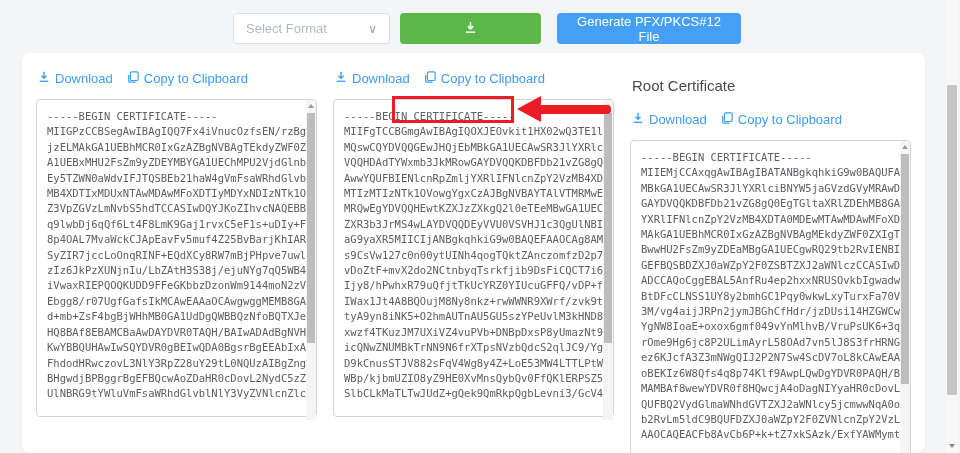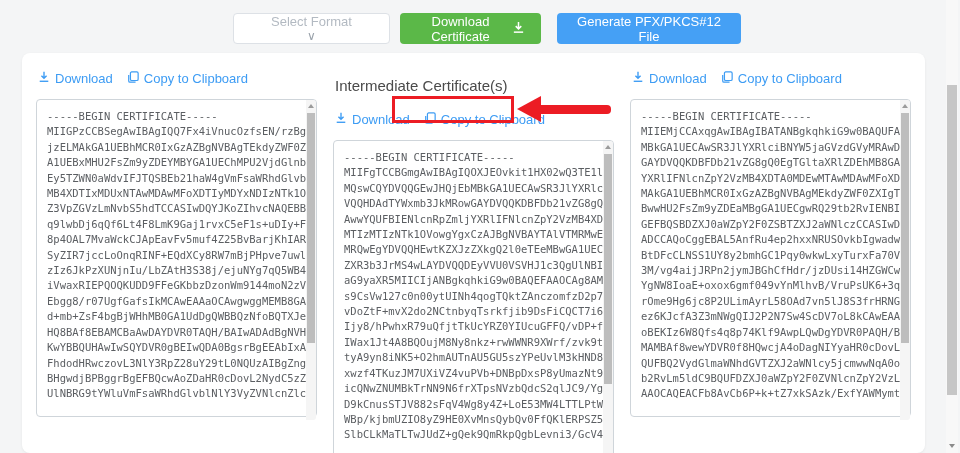--- a/index.html
+++ b/index.html
@@ -3,21 +3,21 @@
 <meta charset="utf-8">
 <style>
   * { margin:0; padding:0; box-sizing:border-box; }
   html,body { width:960px; height:453px; overflow:hidden; }
   body { background:#f4f5f6; font-family:"Liberation Sans", sans-serif; position:relative; }
 
   
   .format-select { position:absolute; left:233px; top:13px; width:157px; height:31px;
     background:#fff; border:1px solid #dde1e6; border-radius:4px;
     display:flex; align-items:center; justify-content:space-between;
-    padding:0 12px; cursor:pointer;flex-direction:column; }
+    padding:0 12px; cursor:pointer; }
   .format-select .ph { color:#b3bac2; font-size:13px; }
   .format-select .chev { color:#9aa2ab; font-size:12px; }
 
   .btn { position:absolute; top:13px; height:31px; border:none; border-radius:4px;
     color:#fff; font-size:13px; font-family:"Liberation Sans",sans-serif;
     display:flex; align-items:center; gap:7px; padding:0 16px; cursor:pointer; }
   .btn-green { left:400px; background:#5bb848; width:141px; justify-content:center; }
   .btn-blue  { left:557px; background:#45a0f5; width:184px; justify-content:center; }
 
   
@@ -64,21 +64,20 @@
 </style>
 </head>
 <body>
 
 <div class="format-select">
   <span class="ph">Select Format</span>
   <span class="chev">∨</span>
 </div>
 
 <button class="btn btn-green">
-  <span>Download Certificate</span>
   <span>
     <svg width="13" height="13" viewBox="0 0 14 14">
         <path d="M7 1v7M4 5.5L7 8.5 10 5.5" stroke="#fff" stroke-width="1.6" fill="none"></path>
         <path d="M2 12h10" stroke="#fff" stroke-width="1.6"></path>
       </svg>
   </span>
 </button>
 
 <button class="btn btn-blue">
   <span>Generate PFX/PKCS#12 File</span>
@@ -129,21 +128,20 @@
 BHgwdjBPBggrBgEFBQcwAoZDaHR0cDovL2NydC5zZWN0
 UlNBRG9tYWluVmFsaWRhdGlvblNlY3VyZVNlcnZlckNB</textarea>
         <div class="ta-scroll">
             <div class="up"></div>
             <div class="thumb"></div>
           </div>
       </div>
     </div>
 
     <div class="col">
-      <h2>Intermediate Certificate(s)</h2>
       <div class="links">
         <a class="link">
           <span>
               <svg width="12" height="12" viewBox="0 0 14 14">
                 <path d="M7 1v7M4 5.5L7 8.5 10 5.5" stroke="#3d9cf4" stroke-width="1.6" fill="none"></path>
                 <path d="M2 12h10" stroke="#3d9cf4" stroke-width="1.6"></path>
               </svg>
             </span>
           <span>Download</span>
         </a>
@@ -178,20 +176,21 @@
 WBp/kjbmUZIO8yZ9HE0XvMnsQybQv0FfQKlERPSZ51eH
 SlbCLkMaTLTwJUdZ+gQek9QmRkpQgbLevni3/GcV4clX</textarea>
         <div class="ta-scroll">
             <div class="up"></div>
             <div class="thumb"></div>
           </div>
       </div>
     </div>
 
     <div class="col">
+      <h2>Root Certificate</h2>
       <div class="links">
         <a class="link">
           <span>
               <svg width="12" height="12" viewBox="0 0 14 14">
                 <path d="M7 1v7M4 5.5L7 8.5 10 5.5" stroke="#3d9cf4" stroke-width="1.6" fill="none"></path>
                 <path d="M2 12h10" stroke="#3d9cf4" stroke-width="1.6"></path>
               </svg>
             </span>
           <span>Download</span>
         </a>

